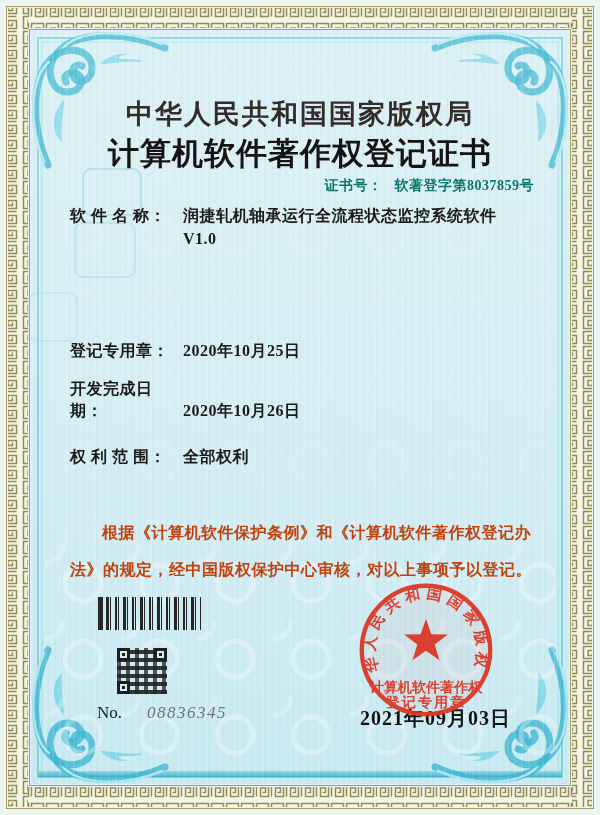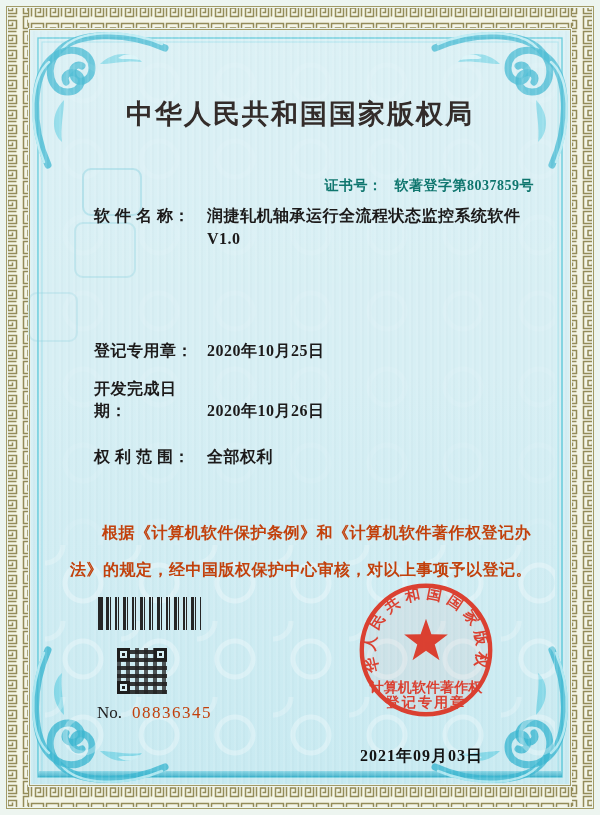--- a/index.html
+++ b/index.html
@@ -46,21 +46,21 @@
   .title{
     position:absolute;left:0;right:0;top:133px;text-align:center;
     font-size:31px;font-weight:900;letter-spacing:1px;color:#151313;
   }
   .certno{
     position:absolute;right:66px;top:177px;
     font-size:14px;font-weight:bold;color:#0f766e;letter-spacing:.5px;
   }
   .certno .gap{display:inline-block;width:12px;}
 
-  .row{position:absolute;left:70px;width:480px;font-size:16px;font-weight:bold;color:#1c1a1a;line-height:22px;margin-left:24px;}
+  .row{position:absolute;left:70px;width:480px;font-size:16px;font-weight:bold;color:#1c1a1a;line-height:22px;}
   .row .lbl{display:inline-block;width:113px;letter-spacing:.5px;}
   .row .val{letter-spacing:.5px;}
   .row.cont{padding-left:113px;width:367px;}
 
   .statement{
     position:absolute;left:70px;top:514px;width:470px;
     font-size:16px;font-weight:bold;color:#c2410c;
     line-height:37px;text-indent:2em;letter-spacing:.5px;
   }
 
@@ -79,25 +79,25 @@
     position:absolute;left:117px;top:648px;width:50px;height:46px;
     background:
       repeating-linear-gradient(0deg, rgba(34,34,34,.9) 0 4px, rgba(0,0,0,0) 4px 8px),
       repeating-linear-gradient(90deg, rgba(34,34,34,.75) 0 4px, rgba(0,0,0,0) 4px 9px);
   }
   .finder{position:absolute;width:13px;height:13px;border:3px solid #1e1e1e;background:#d7eff4;box-sizing:border-box;}
   .finder::after{content:"";position:absolute;left:2px;top:2px;right:2px;bottom:2px;background:#1e1e1e;}
   .finder.tl{left:0;top:0;} .finder.tr{right:0;top:0;} .finder.bl{left:0;bottom:0;}
 
   .serial{position:absolute;left:97px;top:703px;font-size:17px;color:#222;}
-  .serial .num{color:#c2410c;letter-spacing:1.5px;margin-left:10px;}
+  .serial .num{color:#737373;letter-spacing:1.5px;margin-left:25px;font-style:italic;}
 
   .issue-date{
     position:absolute;left:360px;top:705px;
-    font-size:16px;font-weight:900;color:#131212;letter-spacing:1px;margin-top:41px;
+    font-size:20px;font-weight:900;color:#131212;letter-spacing:1px;
   }
   .seal-svg{position:absolute;left:355px;top:579px;opacity:.93;pointer-events:none;}
 </style>
 </head>
 <body>
 
 <div class="cert">
 
   <svg class="frame-svg" width="600" height="815" viewBox="0 0 600 815">
     <defs>
@@ -144,20 +144,21 @@
   </svg>
 
   <div class="field-texture"></div>
   <div class="watermark-faint"></div>
   <div class="watermark-layer"></div>
   <div class="emboss e1"></div>
   <div class="emboss e2"></div>
   <div class="emboss e3"></div>
 
   <div class="authority">中华人民共和国国家版权局</div>
+  <div class="title">计算机软件著作权登记证书</div>
   <div class="certno"><span>证书号：</span><span class="gap"></span><span>软著登字第8037859号</span></div>
 
   <div class="row" style="top:205px">
     <span class="lbl">软 件 名 称：</span><span class="val">润捷轧机轴承运行全流程状态监控系统软件</span>
   </div>
   <div class="row cont" style="top:228px">
     <span class="val">V1.0</span>
   </div>
   <div class="row" style="top:340px">
     <span class="lbl">登记专用章：</span><span class="val">2020年10月25日</span>

